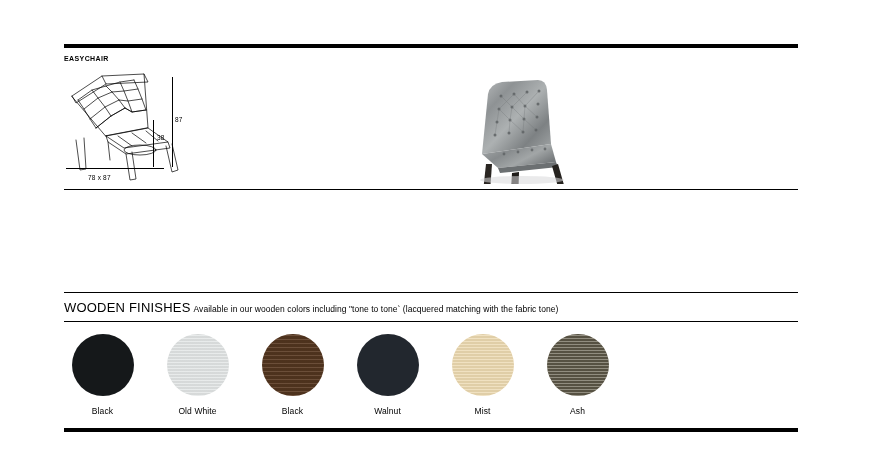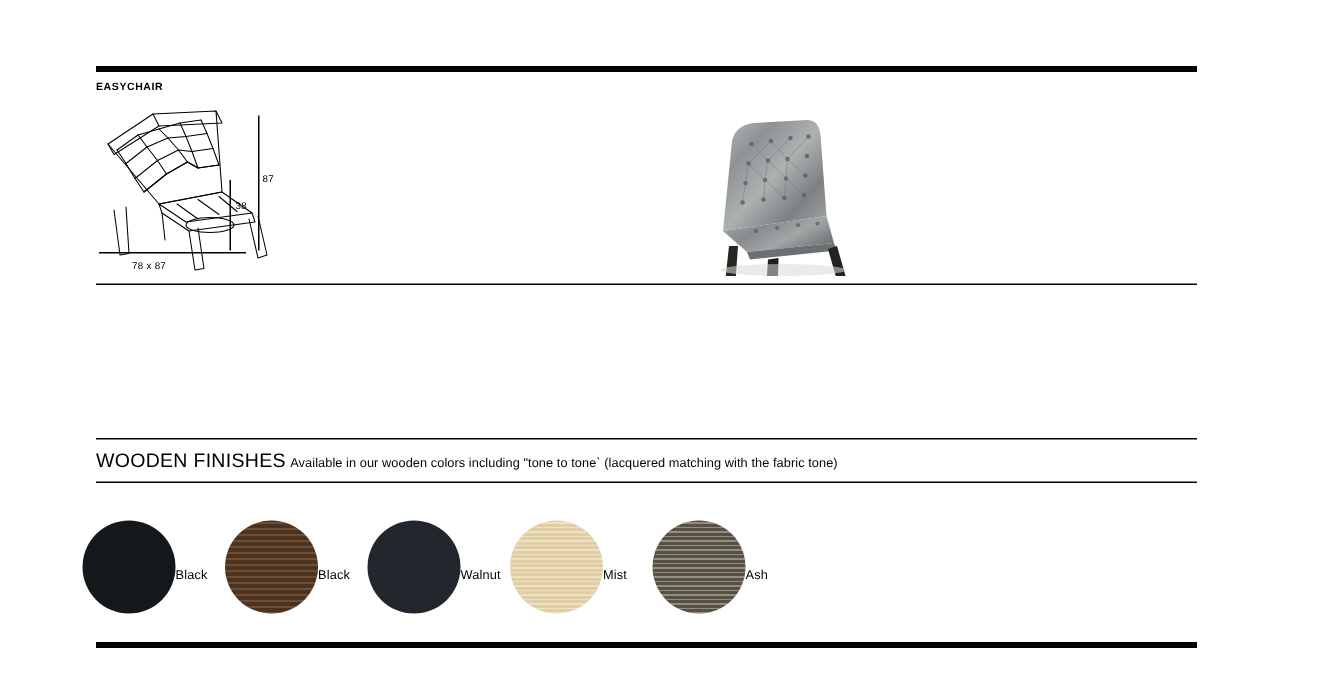--- a/index.html
+++ b/index.html
@@ -120,21 +120,21 @@
     position: absolute;
     left: 55px;
     top: 334px;
     width: 760px;
     height: 88px;
     display: flex;
   }
   .swatch-cell {
     width: 95px;
     display: flex;
-    flex-direction: row;
+    flex-direction: column;
     align-items: center;
   }
   .swatch-disc {
     width: 62px;
     height: 62px;
     border-radius: 50%;
     position: relative;
     overflow: hidden;
   }
   .swatch-grain {
@@ -286,20 +286,26 @@
   <div class="rule-thin" id="rule-fin-bot"></div>
 
   <div class="swatch-row">
       <div class="swatch-cell">
         <div class="swatch-disc" style="background: rgb(21, 24, 26);">
           <div class="swatch-grain"></div>
         </div>
         <div class="swatch-label">Black</div>
       </div>
       <div class="swatch-cell">
+        <div class="swatch-disc" style="background: rgb(226, 229, 229);">
+          <div class="swatch-grain" style="background-image: repeating-linear-gradient(0deg, rgba(255, 255, 255, 0.22) 0px, rgba(255, 255, 255, 0.22) 1px, rgba(0, 0, 0, 0.05) 1px, rgba(0, 0, 0, 0.05) 3px);"></div>
+        </div>
+        <div class="swatch-label">Old White</div>
+      </div>
+      <div class="swatch-cell">
         <div class="swatch-disc" style="background: rgb(90, 58, 34);">
           <div class="swatch-grain" style="background-image: repeating-linear-gradient(0deg, rgba(255, 255, 255, 0.1) 0px, rgba(255, 255, 255, 0.1) 1px, rgba(0, 0, 0, 0.14) 1px, rgba(0, 0, 0, 0.14) 4px);"></div>
         </div>
         <div class="swatch-label">Black</div>
       </div>
       <div class="swatch-cell">
         <div class="swatch-disc" style="background: rgb(34, 39, 46);">
           <div class="swatch-grain"></div>
         </div>
         <div class="swatch-label">Walnut</div>

